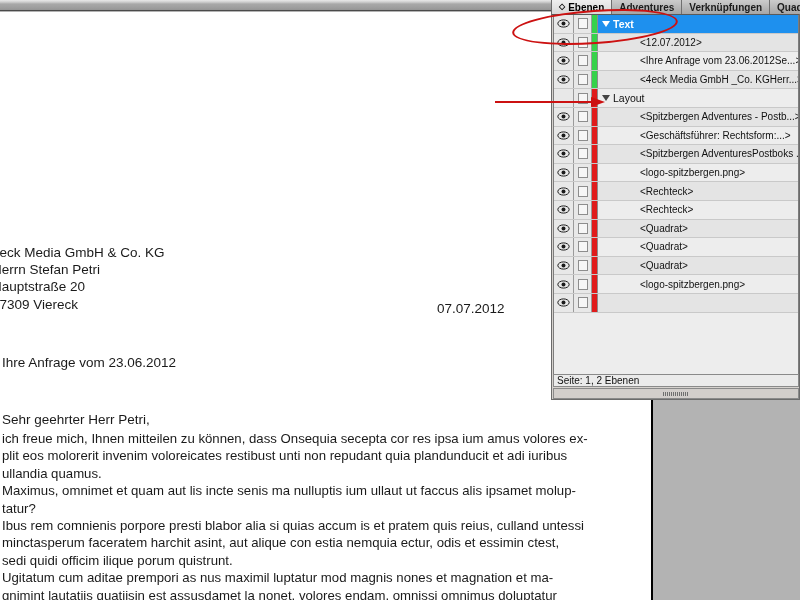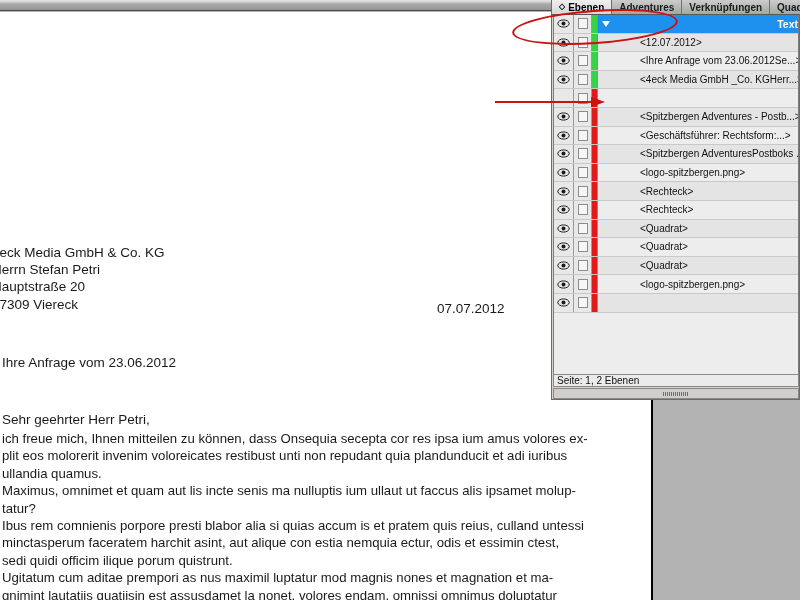--- a/index.html
+++ b/index.html
@@ -158,21 +158,20 @@
     border-right: 1px solid #8c8c8c;
   }
   .cell-name {
     flex: 1;
     display: flex;
     align-items: center;
     padding-left: 4px;
     overflow: hidden;
     white-space: nowrap;
     box-sizing: border-box;
-    justify-content: space-between;
   }
   .layer-label {
     font-size: 10.5px;
     color: #111;
     font-family: "Liberation Sans", sans-serif;
   }
   .layer-row.selected .layer-label {
     color: #ffffff; font-weight: bold;
   }
   .child .cell-name { padding-left: 42px; }
@@ -338,20 +337,24 @@
           <div class="cell-name">
             <span class="layer-label">&lt;4eck Media GmbH _Co. KGHerr...&gt;</span>
           </div>
         </div>
         <div class="layer-row">
           <div class="cell-eye"></div>
           <div class="cell-lock">
             <span class="lockbox"></span>
           </div>
           <div class="cell-color" style="background: rgb(224, 27, 27);"></div>
+          <div class="cell-name">
+            <span class="tri"></span>
+            <span class="layer-label">Layout</span>
+          </div>
         </div>
         <div class="layer-row child alt">
           <div class="cell-eye">
             <svg class="eye" viewBox="0 0 14 10">
               <ellipse cx="7" cy="5" rx="6.3" ry="4" fill="none" stroke="#1a1a1a" stroke-width="1.1"></ellipse>
               <circle cx="7" cy="5" r="2.2" fill="#1a1a1a"></circle>
             </svg>
           </div>
           <div class="cell-lock">
             <span class="lockbox"></span>

